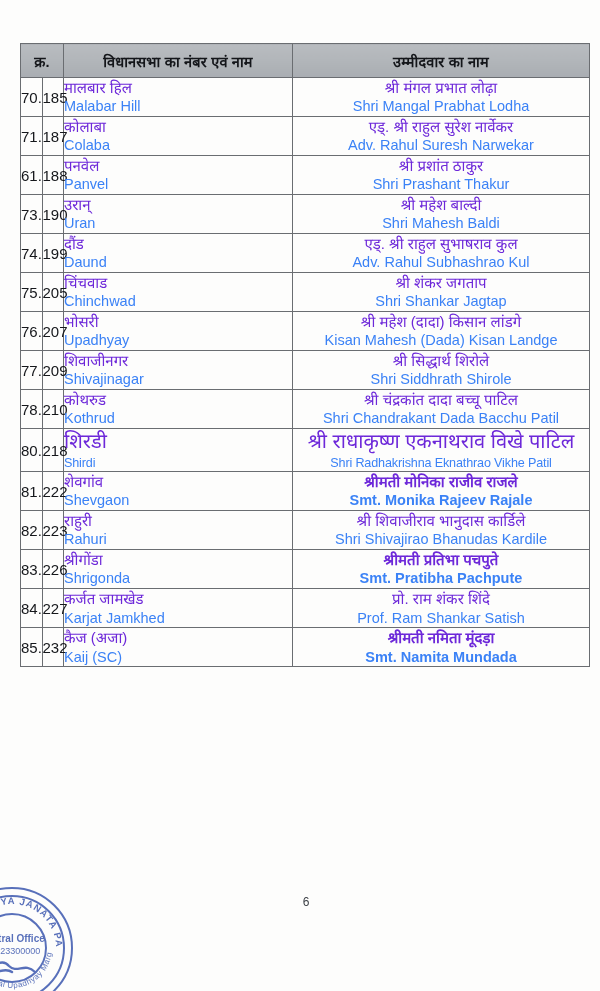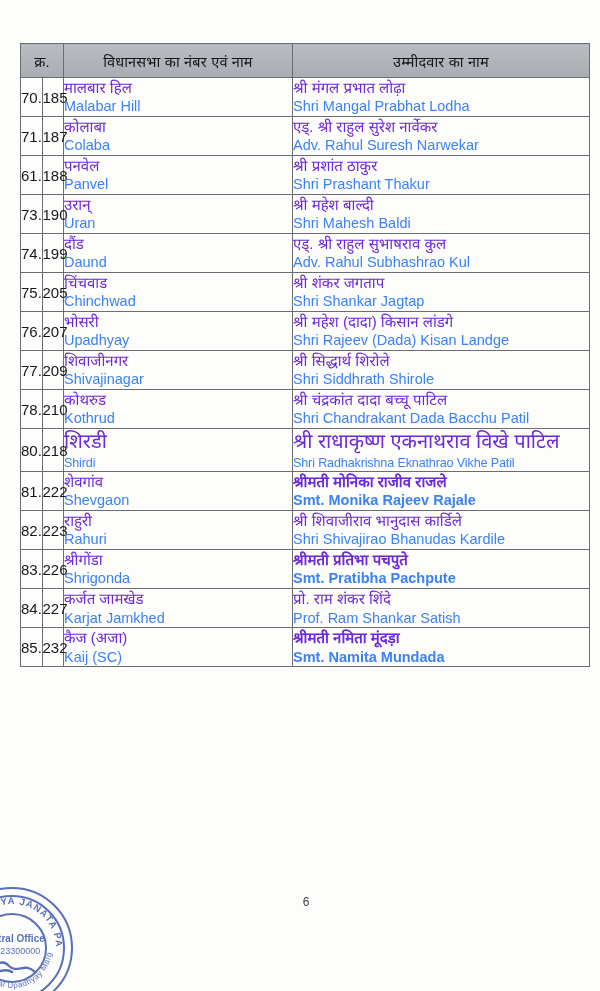--- a/index.html
+++ b/index.html
@@ -41,21 +41,21 @@
     padding: 0;
     vertical-align: middle;
   }
 
   
   thead th {
     background: linear-gradient(180deg, #b9bcc0 0%, #b2b6ba 45%, #a9adb2 100%);
     height: 33px;
     text-align: center;
     font-size: 14.5px;
-    font-weight: normal;
+    font-weight: bold;
     color: #14161a;
     letter-spacing: .2px;
     border-bottom: 1.6px solid #55585c;
   }
   thead th.h-sr      { width: 42px; }
   thead th.h-const   { width: 228px; }
   thead th.h-cand    { width: 296px; }
 
   
   td.c-sr {
@@ -69,20 +69,21 @@
     font-size: 15px;
     color: #15171b;
   }
   td.c-const {
     width: 190px;
     padding: 5px 0 5px 7px;
   }
   td.c-cand {
     width: 296px;
     padding: 5px 0 5px 9px;
+    text-align: center;
   }
 
   .dev {
     font-size: 15px;
     line-height: 1.28;
     color: #6d28d9;
     white-space: nowrap;
   }
   .eng {
     font-size: 14.5px;
@@ -204,21 +205,21 @@
           </tr>
           <tr>
             <td class="c-sr">76.</td>
             <td class="c-num">207</td>
             <td class="c-const">
               <div class="dev">भोसरी</div>
               <div class="eng">Upadhyay</div>
             </td>
             <td class="c-cand">
               <div class="dev">श्री महेश (दादा) किसान लांडगे</div>
-              <div class="eng">Shri Rajeev (Dada) Kisan Landge</div>
+              <div class="eng">Kisan Mahesh (Dada) Kisan Landge</div>
             </td>
           </tr>
           <tr>
             <td class="c-sr">77.</td>
             <td class="c-num">209</td>
             <td class="c-const">
               <div class="dev">शिवाजीनगर</div>
               <div class="eng">Shivajinagar</div>
             </td>
             <td class="c-cand">

